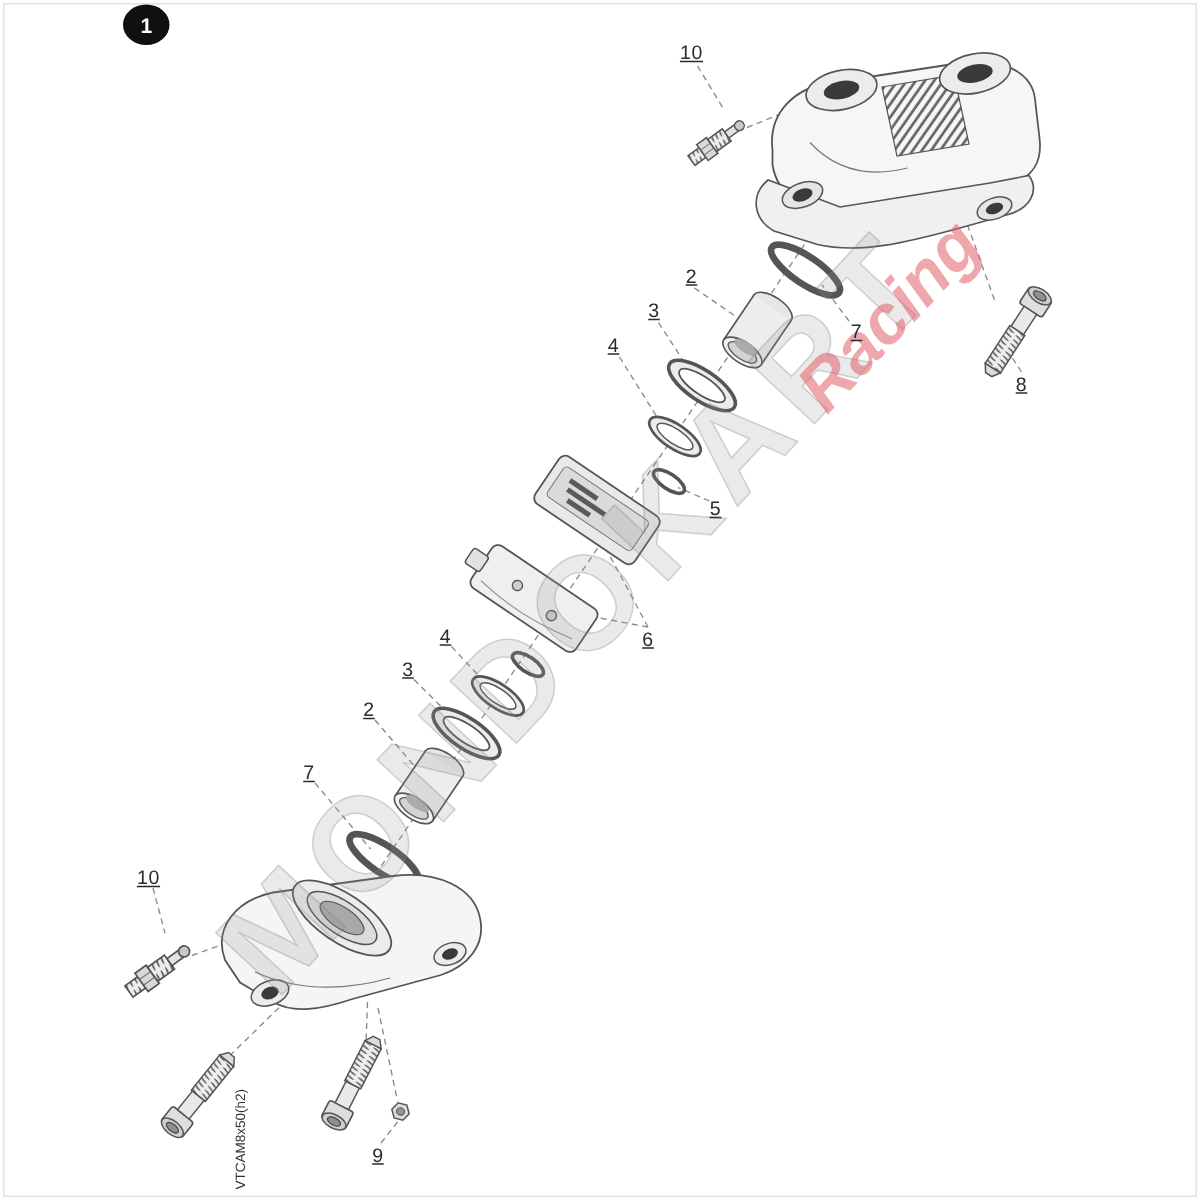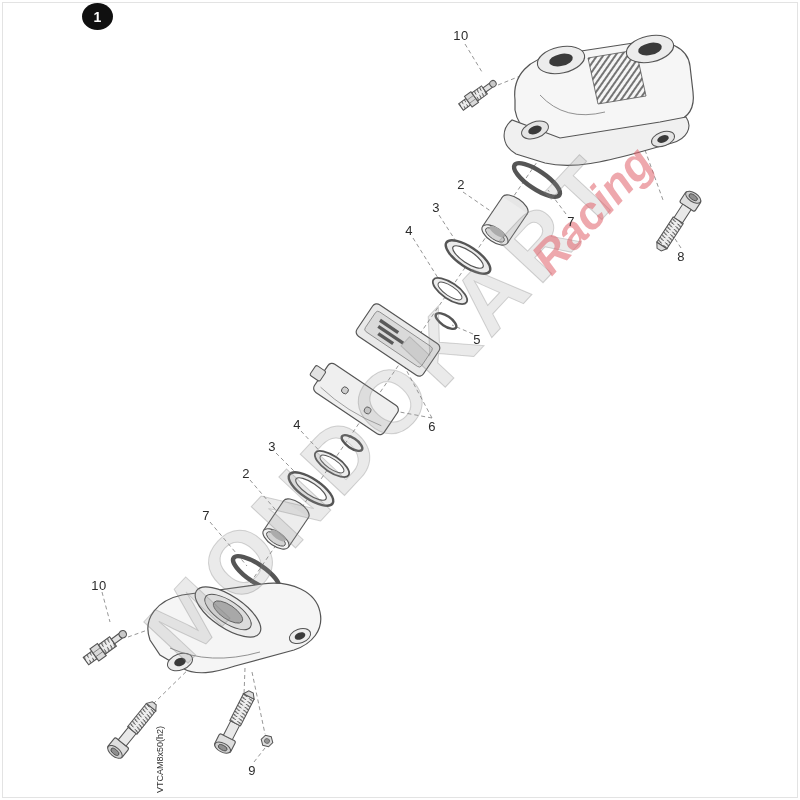--- a/index.html
+++ b/index.html
@@ -4,21 +4,21 @@
 <style>
   html,body{margin:0;padding:0;background:#fff;}
   #page{position:relative;width:800px;height:800px;background:#ffffff;overflow:hidden;
         font-family:"Liberation Sans",sans-serif;}
   .frame{position:absolute;inset:2px;border:1px solid #e3e3e3;pointer-events:none;}
   svg{position:absolute;left:0;top:0;}
   .badge{position:absolute;left:82px;top:3px;width:31px;height:27px;background:#101010;
          border-radius:50%;color:#fff;font-size:14px;font-weight:bold;display:flex;
          align-items:center;justify-content:center;z-index:6;}
   .callout{position:absolute;transform:translate(-50%,-50%);font-size:13px;color:#2b2b2b;
-           z-index:5;letter-spacing:0.5px;}
+           z-index:5;letter-spacing:0.5px;text-decoration:underline;}
   .watermark{position:absolute;left:385px;top:408px;transform:translate(-50%,-50%) rotate(-47deg);
              font-size:88px;font-weight:bold;letter-spacing:8px;white-space:nowrap;
              color:rgba(150,150,150,0.20);-webkit-text-stroke:1px rgba(120,120,120,0.30);
              z-index:4;pointer-events:none;}
   .watermark-sub{position:absolute;left:592px;top:210px;transform:translate(-50%,-50%) rotate(-47deg);
              font-size:46px;font-weight:bold;font-style:italic;white-space:nowrap;
              color:rgba(224,96,106,0.55);z-index:4;pointer-events:none;}
   .footnote{position:absolute;left:155px;top:793px;width:110px;font-size:9px;color:#333;
             transform:rotate(-90deg);transform-origin:0 0;z-index:5;}
 </style>

